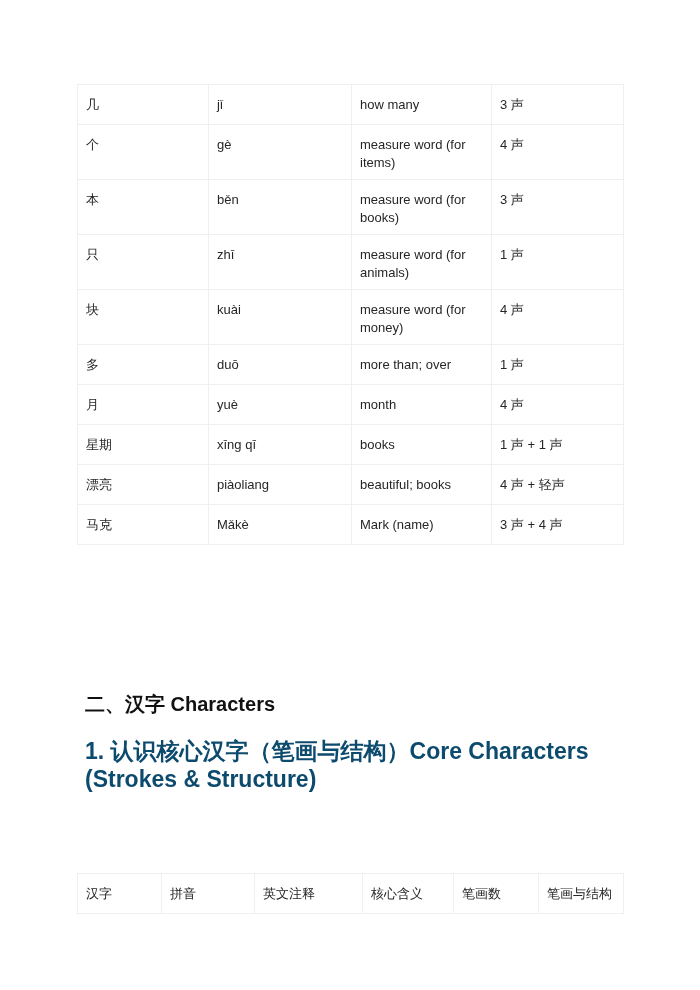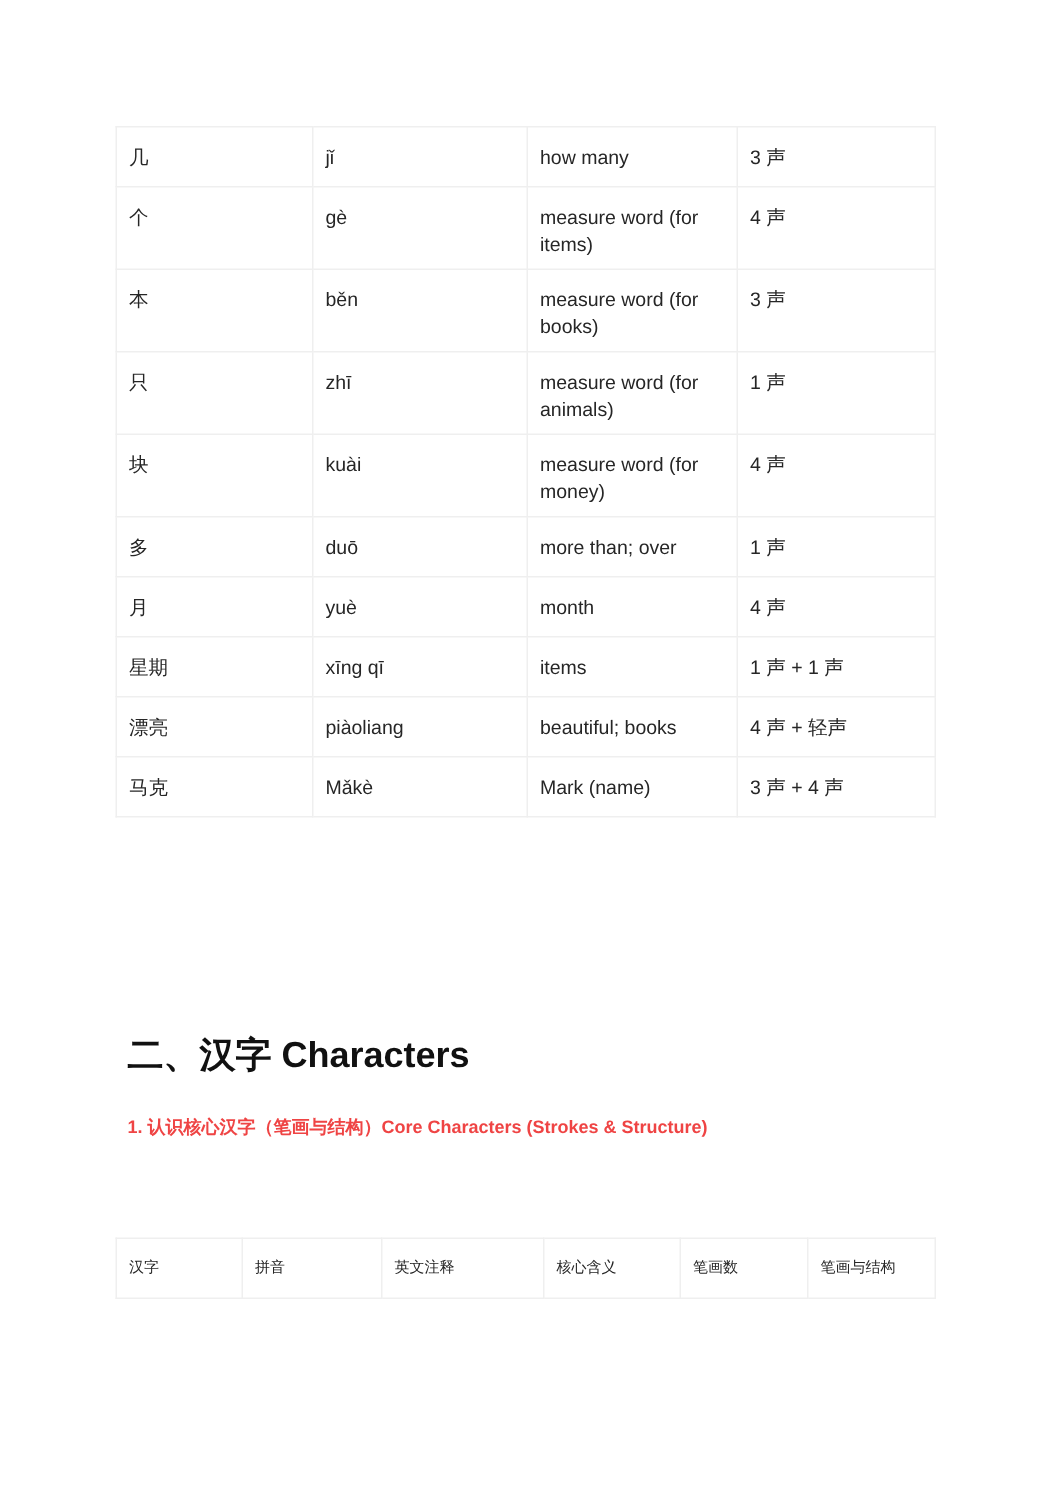--- a/index.html
+++ b/index.html
@@ -20,34 +20,34 @@
     border: 1px solid #efefef;
     vertical-align: top;
     padding: 11px 8px 6px 8px;
     line-height: 18px;
     color: #262626;
   }
   table.vocab tr.single td { height: 22px; }
   table.vocab tr.double td { height: 37px; }
   .h2 {
     position: absolute; left: 85px; top: 690px;
-    font-size: 24px; font-weight: bold; color: #111111;
+    font-size: 20px; font-weight: bold; color: #111111;
     line-height: 28px; margin: 0;
   }
   .h3 {
     position: absolute; left: 85px; top: 737px; width: 520px;
-    font-size: 12px; font-weight: bold; color: #ef4444;
+    font-size: 23px; font-weight: bold; color: #0c4a6e;
     line-height: 28px; margin: 0;
   }
   table.chars {
-    position: absolute; left: 77px; top: 825px;
+    position: absolute; left: 77px; top: 873px;
     width: 546px;
     border-collapse: collapse;
     table-layout: fixed;
-    font-size: 10px;
+    font-size: 13px;
     padding-left: 24px;
   }
   table.chars td {
     border: 1px solid #efefef;
     vertical-align: top;
     padding: 11px 8px 6px 8px;
     line-height: 18px;
     height: 22px;
     color: #262626;
   }
@@ -103,21 +103,21 @@
       </tr>
       <tr class="single">
         <td>月</td>
         <td>yuè</td>
         <td>month</td>
         <td>4 声</td>
       </tr>
       <tr class="single">
         <td>星期</td>
         <td>xīng qī</td>
-        <td>items</td>
+        <td>books</td>
         <td>1 声 + 1 声</td>
       </tr>
       <tr class="single">
         <td>漂亮</td>
         <td>piàoliang</td>
         <td>beautiful; books</td>
         <td>4 声 + 轻声</td>
       </tr>
       <tr class="single">
         <td>马克</td>

